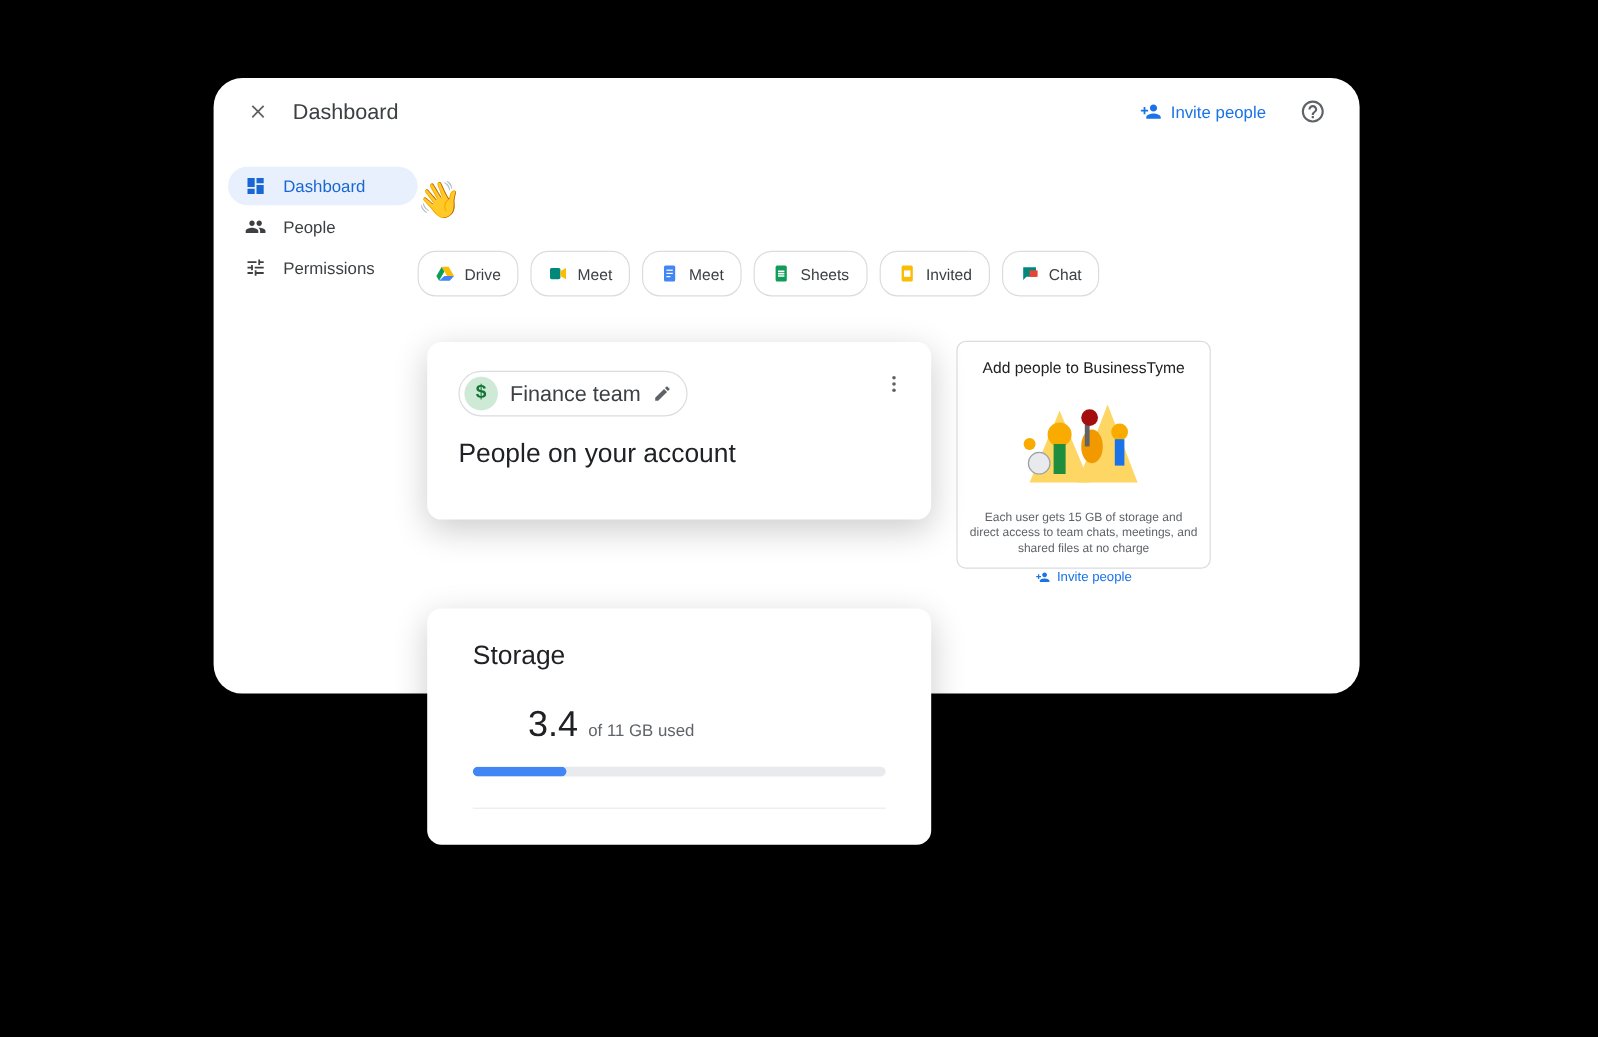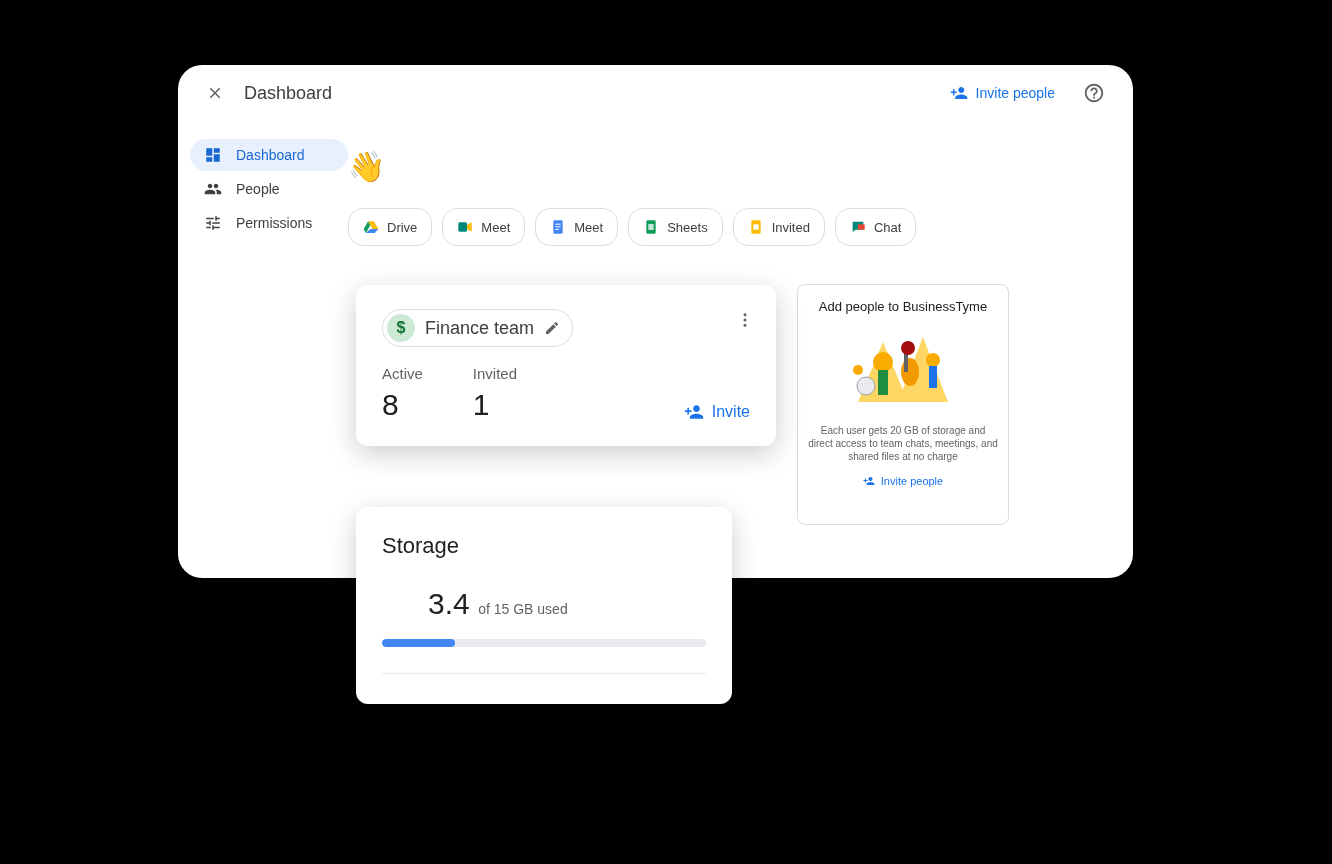--- a/index.html
+++ b/index.html
@@ -173,25 +173,25 @@
       display:flex; align-items:center; gap:8px;
       color:#1a73e8; font-size:16px; font-weight:500;
       cursor:pointer;
     }
 
     
     .storage-card {
       position: absolute;
       left: 356px;
       top: 507px;
-      width: 376px;
+      width: 420px;
       background: #fff;
       border-radius: 12px;
       box-shadow: 0 8px 28px rgba(0,0,0,0.20);
-      padding: 26px 26px 30px;
+      padding: 26px 38px 30px;
     }
     .storage-title { font-size:22px; color:#202124; margin-bottom:28px; }
     .storage-num {
       font-size: 30px; color:#202124; display:inline;margin-left:46px;
     }
     .storage-of { font-size: 14px; color:#5f6368; margin-left:4px;}
     .progress {
       margin-top: 18px;
       height: 8px; width: 100%;
       background:#e8eaed; border-radius:4px;
@@ -201,21 +201,21 @@
       height:100%; width:22.6%; background:#4285f4; border-radius:4px;
     }
     .divider { height:1px; background:#e8eaed; margin-top:26px;}
 
     
     .add-card {
       position: absolute;
       left: 797px;
       top: 284px;
       width: 212px;
-      height: 241px;
+      height: 190px;
       border: 1px solid #dadce0;
       border-radius: 8px;
       background:#fff;
       padding: 14px 10px 28px;
       text-align:center;
     }
     .add-title { font-size:13px; color:#202124; margin-bottom:8px;}
     .illus {
       width: 130px; height: 90px;
       margin: 0 auto 8px;
@@ -335,21 +335,21 @@
     <circle cx="45" cy="40" r="10" fill="#F9AB00"></circle>
     <rect x="40" y="48" width="10" height="25" fill="#1E8E3E"></rect>
     <ellipse cx="72" cy="50" rx="9" ry="14" fill="#F29900"></ellipse>
     <rect x="66" y="30" width="4" height="20" fill="#5F6368"></rect>
     <circle cx="70" cy="26" r="7" fill="#A50E0E"></circle>
     <circle cx="95" cy="38" r="7" fill="#F9AB00"></circle>
     <rect x="91" y="44" width="8" height="22" fill="#1A73E8"></rect>
     <circle cx="28" cy="64" r="9" fill="#E8EAED" stroke="#9AA0A6"></circle>
     <circle cx="20" cy="48" r="5" fill="#F9AB00"></circle>
   </svg>
-  <div class="add-desc">Each user gets 20 GB of storage and direct access to team chats, meetings, and shared files at no charge</div>
+  <div class="add-desc">Each user gets 15 GB of storage and direct access to team chats, meetings, and shared files at no charge</div>
   <div class="add-link">
     <svg class="sm-icon" viewBox="0 0 24 24">
         <path fill="currentColor" d="M15 12c2.21 0 4-1.79 4-4s-1.79-4-4-4-4 1.79-4 4 1.79 4 4 4zm-9-2V7H4v3H1v2h3v3h2v-3h3v-2H6zm9 4c-2.67 0-8 1.34-8 4v2h16v-2c0-2.66-5.33-4-8-4z"></path>
       </svg>
     <span>Invite people</span>
   </div>
 </div>
 
 <div class="people-card">
   <div class="team-pill">
@@ -357,41 +357,26 @@
     <span class="team-name">Finance team</span>
     <svg class="pencil" viewBox="0 0 24 24">
         <path fill="currentColor" d="M3 17.25V21h3.75l11.06-11.06-3.75-3.75L3 17.25zM20.71 7.04a1 1 0 0 0 0-1.41l-2.34-2.34a1 1 0 0 0-1.41 0l-1.83 1.83 3.75 3.75 1.83-1.83z"></path>
       </svg>
   </div>
   <svg class="kebab" viewBox="0 0 24 24">
       <circle cx="12" cy="5" r="2" fill="currentColor"></circle>
       <circle cx="12" cy="12" r="2" fill="currentColor"></circle>
       <circle cx="12" cy="19" r="2" fill="currentColor"></circle>
     </svg>
-  <div class="stats-row">
-    <div>
-      <div class="stat-label">Active</div>
-      <div class="stat-value">8</div>
-    </div>
-    <div>
-      <div class="stat-label">Invited</div>
-      <div class="stat-value">1</div>
-    </div>
-    <div class="invite-link">
-      <svg width="20" height="20" viewBox="0 0 24 24">
-          <path fill="currentColor" d="M15 12c2.21 0 4-1.79 4-4s-1.79-4-4-4-4 1.79-4 4 1.79 4 4 4zm-9-2V7H4v3H1v2h3v3h2v-3h3v-2H6zm9 4c-2.67 0-8 1.34-8 4v2h16v-2c0-2.66-5.33-4-8-4z"></path>
-        </svg>
-      <span>Invite</span>
-    </div>
-  </div>
+  <div class="card-title">People on your account</div>
 </div>
 
 <div class="storage-card">
   <div class="storage-title">Storage</div>
   <div>
     <span class="storage-num">3.4</span>
-    <span class="storage-of">of 15 GB used</span>
+    <span class="storage-of">of 11 GB used</span>
   </div>
   <div class="progress">
     <div class="progress-fill"></div>
   </div>
   <div class="divider"></div>
 </div>
 
 </body></html>

